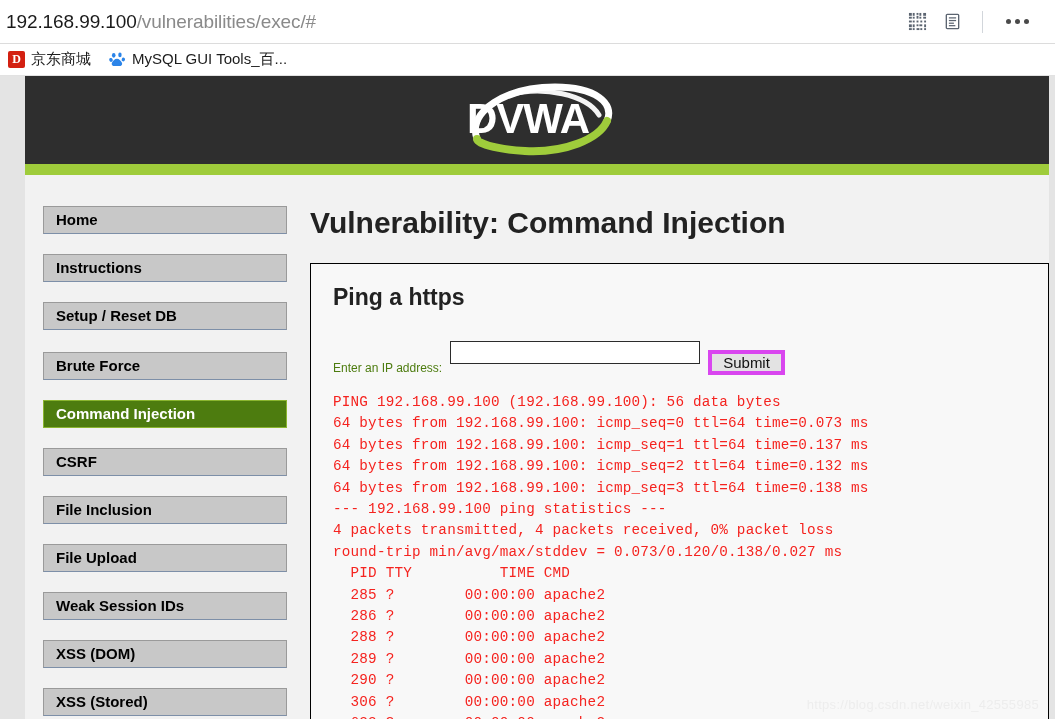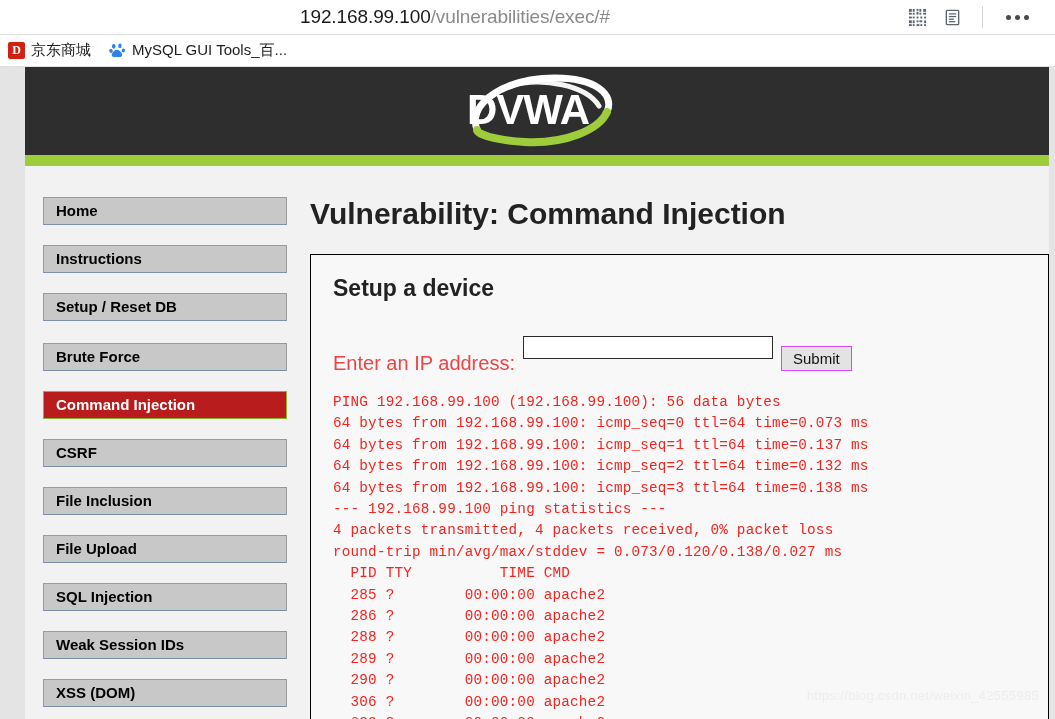--- a/index.html
+++ b/index.html
@@ -9,27 +9,26 @@
     background: #ffffff;
     font-family: "Liberation Sans", sans-serif;
   }
 
   
   .browser-chrome {
     width: 1055px;
     background: #ffffff;
   }
   .urlbar-row {
-    height: 35px;
+    height: 44px;
     display: flex;
     align-items: center;
     background: #ffffff;
     padding: 0 20px 0 4px;
     border-bottom: 1px solid #dcdcdc;
-    text-align: center;
   }
   .url-text {
     flex: 1 1 auto;
     font-size: 19px;
     color: #222222;
     white-space: nowrap;
     overflow: hidden;
     letter-spacing: -0.1px;
     padding-left: 2px;
   }
@@ -141,21 +140,21 @@
     border: 1px solid #9a9a9a;
     border-bottom-color: #7d8fa8;
     margin-bottom: 20px;
     padding-left: 12px;
     font-size: 15px;
     font-weight: bold;
     color: #000000;
     white-space: nowrap;
   }
   .menu-item.active {
-    background: #b91c1c;
+    background: #4d7c0f;
     border-color: #8ab52f;
     color: #ffffff;
   }
 
   .content {
     flex: 1 1 auto;
     padding-left: 23px;
     padding-right: 0;
   }
   .page-title {
@@ -177,38 +176,38 @@
     color: #222222;
     margin-bottom: 18px;
   }
   .form-row {
     display: flex;
     align-items: center;
     gap: 8px;
     margin-bottom: 17px;
   }
   .form-label {
-    font-size: 20px;
-    color: #ef4444;
+    font-size: 12px;
+    color: #4d7c0f;
     margin-top: 32px;
   }
   .ip-input {
     width: 250px;
     height: 23px;
     border: 1px solid #2b2b2b;
     background: #ffffff;
     font-family: "Liberation Sans", sans-serif;
     font-size: 14px;
     padding: 0 3px;
   }
   .submit-btn {
     height: 25px;
     padding: 0 11px;
     background: #e3e3e3;
-    border: 1px solid #d946ef;
+    border: 4px solid #d946ef;
     font-size: 15px;
     color: #111111;
     font-family: "Liberation Sans", sans-serif;
     cursor: pointer;
     margin-top: 21px;
   }
   pre.cmd-output {
     font-family: "Liberation Mono", monospace;
     font-size: 14.3px;
     line-height: 21.4px;
@@ -330,32 +329,31 @@
           <a class="menu-item">Home</a>
           <a class="menu-item">Instructions</a>
           <a class="menu-item">Setup / Reset DB</a>
         </div>
         <div class="menu-group">
           <a class="menu-item">Brute Force</a>
           <a class="menu-item active">Command Injection</a>
           <a class="menu-item">CSRF</a>
           <a class="menu-item">File Inclusion</a>
           <a class="menu-item">File Upload</a>
-          <a class="menu-item">SQL Injection</a>
           <a class="menu-item">Weak Session IDs</a>
           <a class="menu-item">XSS (DOM)</a>
           <a class="menu-item">XSS (Stored)</a>
         </div>
       </nav>
 
       <main class="content">
         <h1 class="page-title">Vulnerability: Command Injection</h1>
 
         <section class="panel">
-          <h2 class="panel-title">Setup a device</h2>
+          <h2 class="panel-title">Ping a https</h2>
 
           <div class="form-row">
             <label class="form-label">Enter an IP address:</label>
             <input class="ip-input" type="text" value="" style="">
             <button class="submit-btn">Submit</button>
           </div>
 
           <pre class="cmd-output">PING 192.168.99.100 (192.168.99.100): 56 data bytes
 64 bytes from 192.168.99.100: icmp_seq=0 ttl=64 time=0.073 ms
 64 bytes from 192.168.99.100: icmp_seq=1 ttl=64 time=0.137 ms

